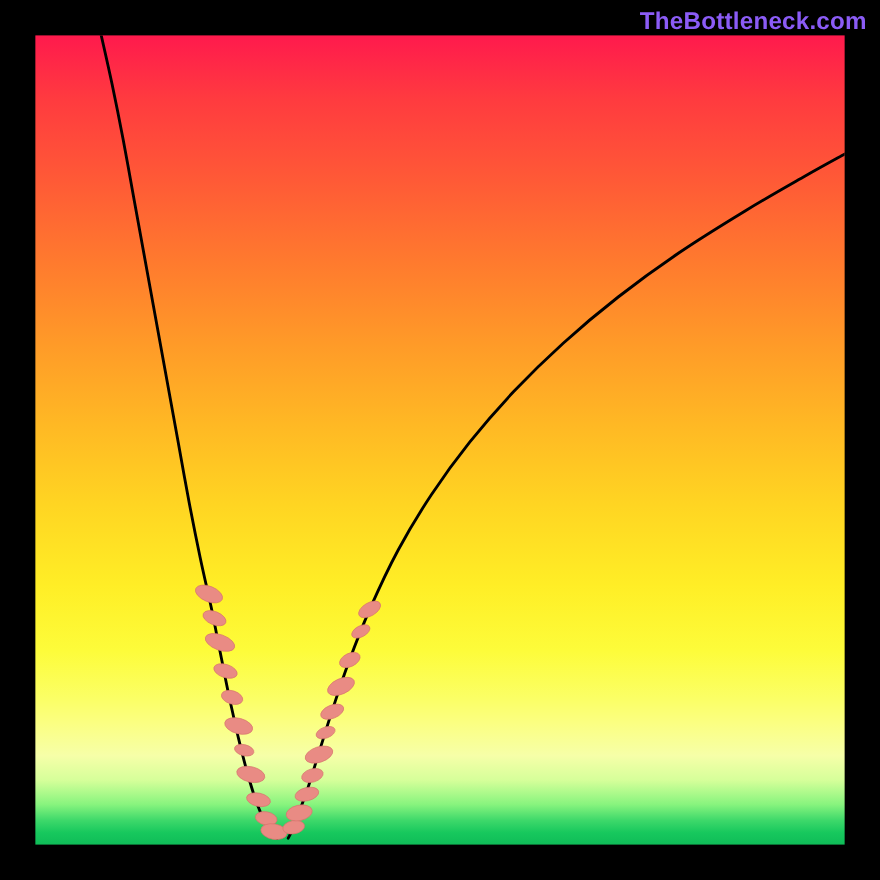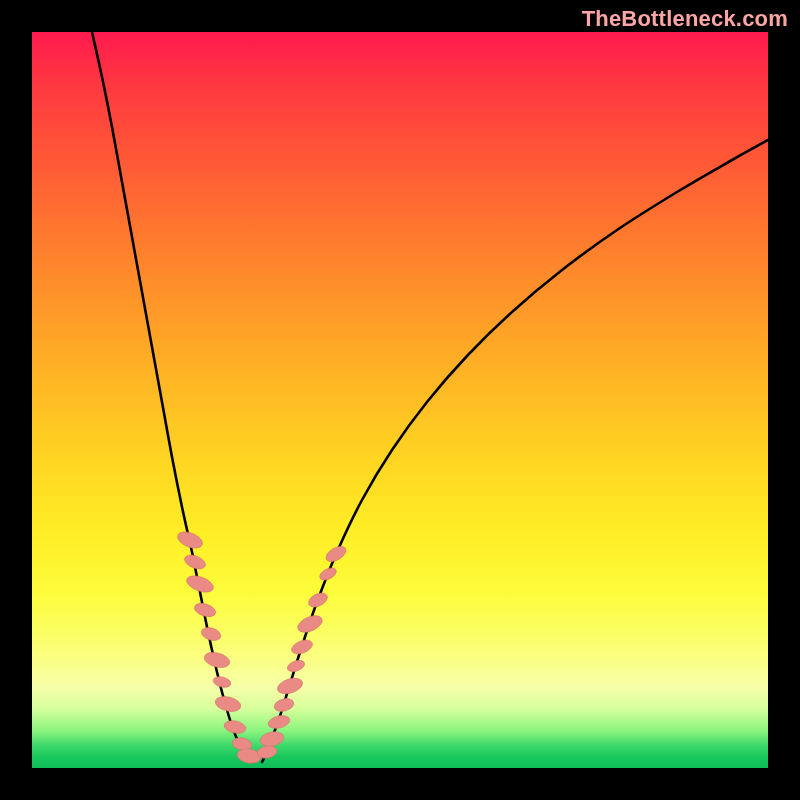--- a/index.html
+++ b/index.html
@@ -53,21 +53,21 @@
       #0fbc58 100%
     );
   }
   .watermark {
     position: absolute;
     top: 6px;
     right: 12px;
     font-family: Arial, Helvetica, sans-serif;
     font-size: 22px;
     font-weight: 600;
-    color: #fca5a5;
+    color: #8b5cf6;
     letter-spacing: 0.2px;
     user-select: none;
   }
   svg.curves {
     position: absolute;
     left: 0;
     top: 0;
     width: 736px;
     height: 736px;
   }

